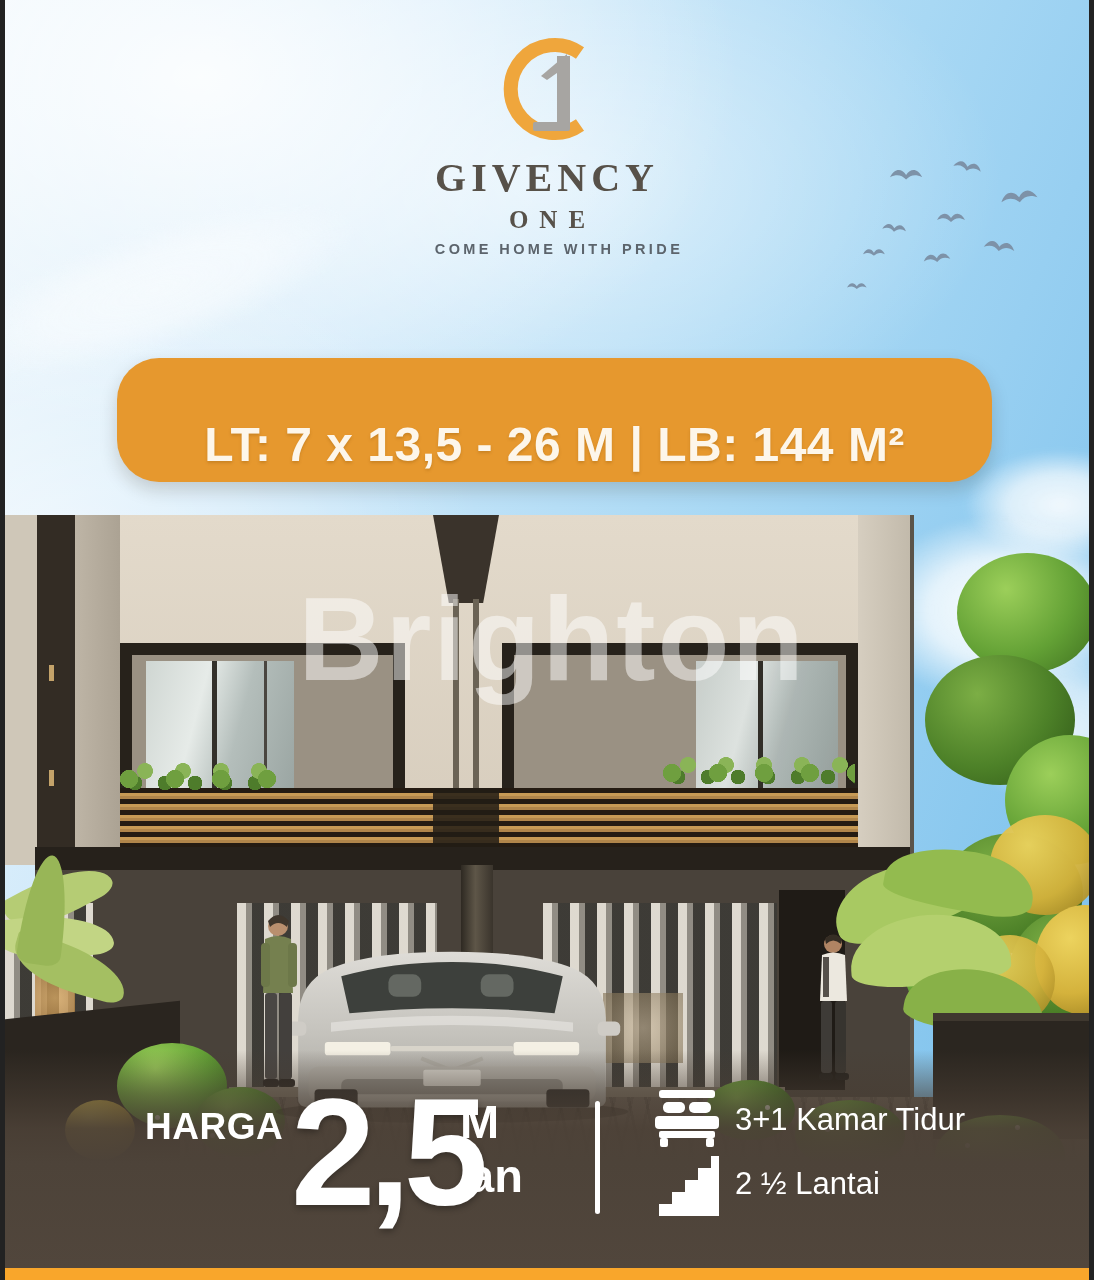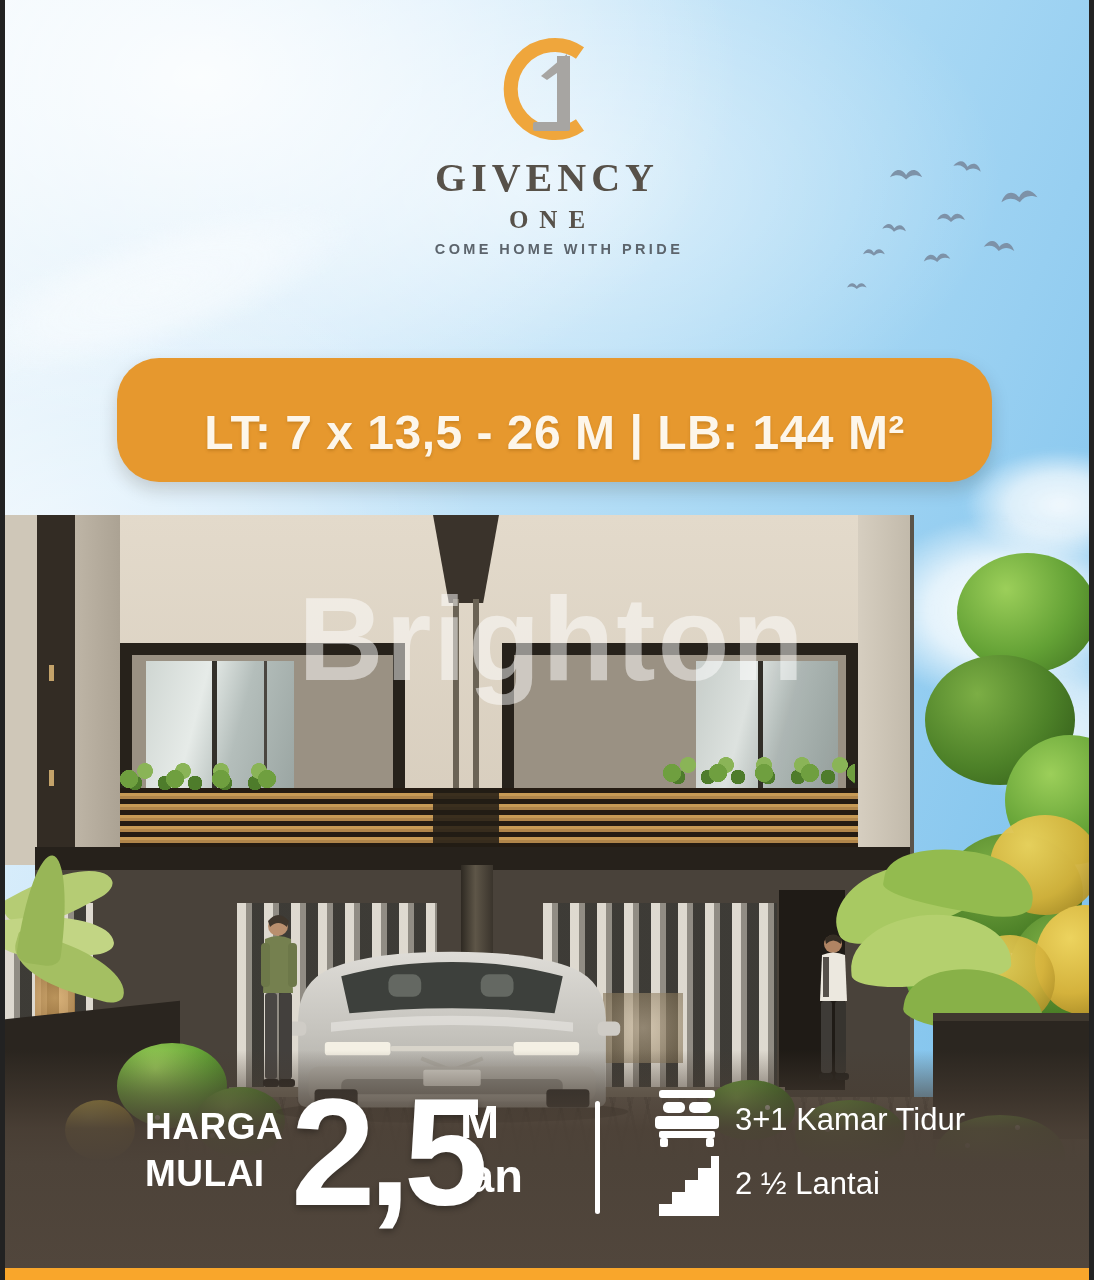--- a/index.html
+++ b/index.html
@@ -17,21 +17,21 @@
   .brand-name{font-family:"Liberation Serif",serif;font-weight:600;color:#575149;
     font-size:40px;letter-spacing:5px;line-height:1;margin-top:10px;}
   .brand-sub{font-family:"Liberation Serif",serif;font-weight:600;color:#575149;
     font-size:25px;letter-spacing:11px;line-height:1;margin-top:9px;text-indent:11px;}
   .brand-tag{font-size:14.5px;font-weight:600;color:#5c646c;letter-spacing:3.4px;margin-top:9px;margin-left:24px;}
   
   .specs-bar{left:112px;top:358px;width:875px;height:124px;border-radius:42px;
     background:#e6982e;box-shadow:0 8px 18px rgba(40,30,10,.18);z-index:5;
     display:flex;align-items:flex-end;justify-content:center;}
   .specs-text{color:#fdf6ea;font-weight:700;font-size:48px;line-height:1;
-    padding-bottom:25px;letter-spacing:.5px;text-shadow:0 2px 3px rgba(120,70,0,.25);white-space:nowrap;}
+    padding-bottom:13px;letter-spacing:.5px;text-shadow:0 2px 3px rgba(120,70,0,.25);white-space:nowrap;}
   .type-pill{left:196px;top:314px;width:706px;height:116px;border-radius:58px;
     background:#4c4138;box-shadow:0 6px 14px rgba(30,20,10,.3);z-index:6;
     display:flex;align-items:center;justify-content:center;}
   .type-text{color:#fff;font-weight:700;font-size:80px;letter-spacing:1px;line-height:1;
     transform:scaleY(1.04);text-shadow:0 4px 7px rgba(0,0,0,.35);white-space:nowrap;}
   
   .scene{left:0;top:515px;width:1094px;height:765px;overflow:hidden;z-index:1;}
   .cloud{position:absolute;border-radius:50%;
     background:radial-gradient(closest-side, rgba(255,255,255,.97), rgba(255,255,255,.75) 55%, rgba(255,255,255,0));
     filter:blur(3px);}
@@ -272,21 +272,20 @@
       <rect x="8" y="140" width="14" height="7" rx="3" fill="#221f1b"></rect>
       <rect x="24" y="140" width="14" height="7" rx="3" fill="#221f1b"></rect>
     </svg>
   </div>
 
   <div class="abs watermark">Brighton</div>
 
   <div class="abs info-band"></div>
   <div class="abs price-label">
     <div>HARGA</div>
-    <div>MULAI</div>
   </div>
   <div class="abs price-value">2,5</div>
   <div class="abs unit-top">M</div>
   <div class="abs unit-bottom">an</div>
   <div class="abs divider"></div>
 
   <svg class="abs feat-icon" style="left:646px;top:1090px" width="72" height="58" viewBox="0 0 72 58">
     <g fill="#fff">
       <rect x="8" y="0" width="56" height="8" rx="3"></rect>
       <rect x="12" y="12" width="22" height="11" rx="5"></rect>

